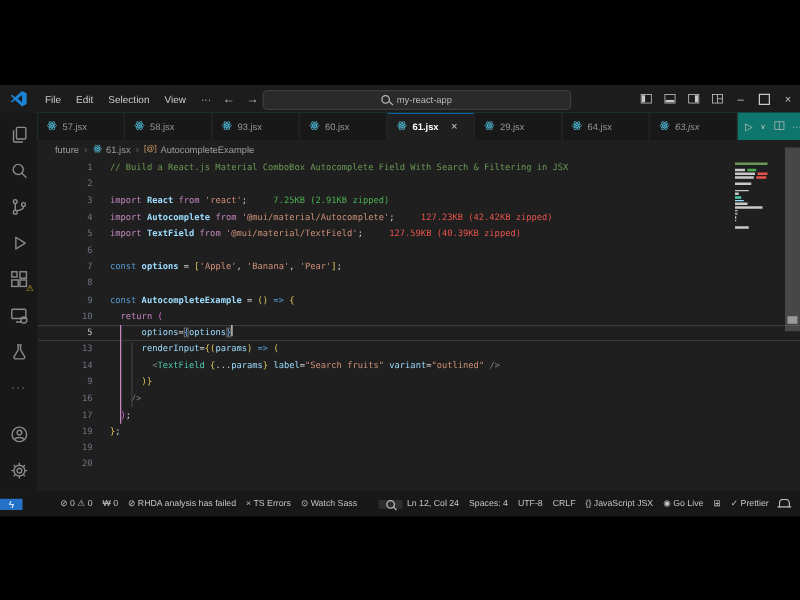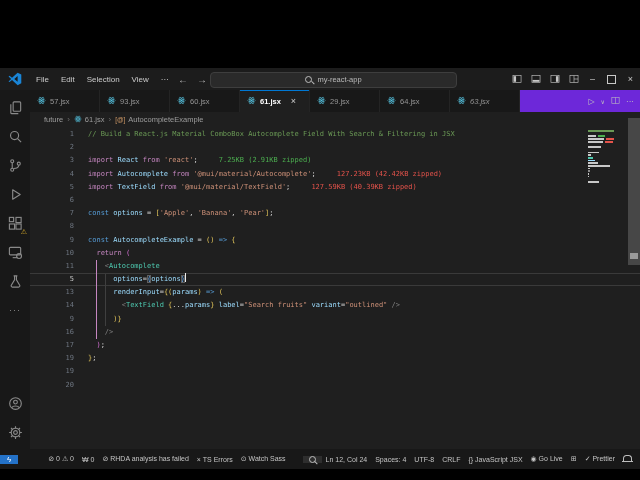--- a/index.html
+++ b/index.html
@@ -1,18 +1,18 @@
 <!DOCTYPE html>
 <html><head>
 <meta charset="utf-8">
 <style>
   html,body{margin:0;padding:0}
   body{width:640px;height:480px;background:#000;position:relative;overflow:hidden;
        font-family:"Liberation Sans",sans-serif;-webkit-font-smoothing:antialiased}
-  .window{position:absolute;left:0;top:68px;width:640px;height:401px;background:#1f1f1f;
+  .window{position:absolute;left:0;top:68px;width:640px;height:345px;background:#1f1f1f;
           display:flex;flex-direction:column}
   
   .titlebar{height:22px;background:#1c1c1c;position:relative;display:flex;align-items:center;flex:0 0 auto}
   .logo{margin-left:8px;display:flex;align-items:center}
   .menus{display:flex;margin-left:8px}
   .menu-item{color:#cbcbcb;font-size:8px;padding:2px 6px;border-radius:3px}
   .nav{position:absolute;left:178px;top:0;height:22px;display:flex;align-items:center;gap:9px;
        color:#bdbdbd;font-size:10px}
   .searchbox{position:absolute;left:210px;top:3.5px;width:245px;height:14px;background:#2a2a2a;
        border:1px solid #3e3e3e;border-radius:4px;display:flex;align-items:center;justify-content:center;
@@ -22,21 +22,21 @@
   .maxbox{width:7px;height:7px;border:1px solid #c8c8c8;display:inline-block}
   
   .main{flex:1;display:flex;min-height:0}
   .activitybar{width:30px;background:#181818;display:flex;flex-direction:column;align-items:center;
        padding:6px 0;gap:7px;flex:0 0 auto}
   .aicon{width:22px;height:22px;display:flex;align-items:center;justify-content:center;position:relative;color:#8a8a8a}
   .aicon svg{stroke:#8a8a8a;fill:none;stroke-width:1.2}
   .abadge{position:absolute;right:-1px;bottom:-1px;font-size:7px;color:#e2b32a;line-height:7px}
   .aspacer{margin-top:auto}
   .editorpane{flex:1;display:flex;flex-direction:column;position:relative;min-width:0}
-  .tabbar{height:22px;background:#6d28d9;display:flex;flex:0 0 auto}
+  .tabbar{height:22px;background:#0f766e;display:flex;flex:0 0 auto}
   .tab{min-width:70px;box-sizing:border-box;display:flex;align-items:center;gap:4px;padding:0 7px;
        background:#181818;border-right:1px solid #242424;color:#969696;font-size:7.5px}
   .tab.active{background:#1f1f1f;color:#fff;font-weight:bold;box-shadow:inset 0 1px 0 #0078d4}
   .tab.italic .tab-label{font-style:italic}
   .tab-close{margin-left:6px;color:#d0d0d0;font-size:9px;font-weight:normal}
   .tabactions{margin-left:auto;display:flex;align-items:center;gap:6px;color:#c0c0c0;
        font-size:8px;padding:0 6px}
   
   .breadcrumb{height:15px;display:flex;align-items:center;gap:4px;padding-left:14px;color:#9d9d9d;
        font-size:7.5px;background:#1f1f1f;flex:0 0 auto}
@@ -45,21 +45,21 @@
   .symicon{color:#d19a66;font-size:6.5px}
   
   .codearea{flex:1;position:relative;font-family:"DejaVu Sans Mono",monospace;font-size:7px;
        line-height:13.2px;padding-top:1px;overflow:hidden}
   .line{display:flex;height:13.2px;position:relative}
   .num{width:44px;flex:0 0 44px;text-align:right;color:#6e7681}
   .line.cur .num{color:#c6c6c6}
   .line.cur{box-shadow:inset 0 1px 0 #3a3a3a, inset 0 -1px 0 #3a3a3a}
   .ltext{padding-left:14px;white-space:pre;color:#d4d4d4}
   .c-cm{color:#6A9955}.c-kw{color:#C586C0}.c-kb{color:#569CD6}.c-id{color:#9CDCFE}
-  .c-idb{color:#9CDCFE;font-weight:normal}.c-ty{color:#4EC9B0}.c-st{color:#CE9178}
+  .c-idb{color:#9CDCFE;font-weight:bold}.c-ty{color:#4EC9B0}.c-st{color:#CE9178}
   .c-tx{color:#D4D4D4}.c-gd{color:#E2C55A}.c-pb{color:#D670D6}.c-bb{color:#6FB6FF}
   .c-gy{color:#808080}.c-ig{color:#4CAF50}.c-ir{color:#E5534B}
   .mbox{outline:1px solid #5f5f5f;outline-offset:-1px}
   .caret{display:inline-block;width:1px;height:9px;background:#ededed;vertical-align:-1px}
   .guide{position:absolute;width:1px;background:#C586C0}
   .guide.dim{background:#3f3f3f}
   .g1{left:66px;top:133px;height:79px}
   .g2{left:75px;top:147px;height:52px}
   .mm{position:absolute;left:558px;top:3px;width:30px}
   .mm-line{height:1.8px;margin-bottom:0.9px;display:flex;gap:2px}
@@ -225,20 +225,31 @@
             </div>
             <div class="tab">
               <span class="tab-icon"><svg width="9" height="9" viewBox="0 0 16 16">
                   <g stroke="#53C1DE" stroke-width="1" fill="none">
                     <ellipse cx="8" cy="8" rx="6.5" ry="2.5"></ellipse>
                     <ellipse cx="8" cy="8" rx="6.5" ry="2.5" transform="rotate(60 8 8)"></ellipse>
                     <ellipse cx="8" cy="8" rx="6.5" ry="2.5" transform="rotate(120 8 8)"></ellipse>
                   </g>
                   <circle cx="8" cy="8" r="1.3" fill="#53C1DE"></circle>
                 </svg></span>
+              <span class="tab-label">58.jsx</span>
+            </div>
+            <div class="tab">
+              <span class="tab-icon"><svg width="9" height="9" viewBox="0 0 16 16">
+                  <g stroke="#53C1DE" stroke-width="1" fill="none">
+                    <ellipse cx="8" cy="8" rx="6.5" ry="2.5"></ellipse>
+                    <ellipse cx="8" cy="8" rx="6.5" ry="2.5" transform="rotate(60 8 8)"></ellipse>
+                    <ellipse cx="8" cy="8" rx="6.5" ry="2.5" transform="rotate(120 8 8)"></ellipse>
+                  </g>
+                  <circle cx="8" cy="8" r="1.3" fill="#53C1DE"></circle>
+                </svg></span>
               <span class="tab-label">93.jsx</span>
             </div>
             <div class="tab">
               <span class="tab-icon"><svg width="9" height="9" viewBox="0 0 16 16">
                   <g stroke="#53C1DE" stroke-width="1" fill="none">
                     <ellipse cx="8" cy="8" rx="6.5" ry="2.5"></ellipse>
                     <ellipse cx="8" cy="8" rx="6.5" ry="2.5" transform="rotate(60 8 8)"></ellipse>
                     <ellipse cx="8" cy="8" rx="6.5" ry="2.5" transform="rotate(120 8 8)"></ellipse>
                   </g>
                   <circle cx="8" cy="8" r="1.3" fill="#53C1DE"></circle>
@@ -362,24 +373,20 @@
               <span class="ltext"></span>
             </div>
             <div class="line">
               <span class="num">9</span>
               <span class="ltext"><span class="c-kb">const </span><span class="c-idb">AutocompleteExample</span><span class="c-tx"> = </span><span class="c-gd">()</span><span class="c-tx"> </span><span class="c-kb">=&gt;</span><span class="c-tx"> </span><span class="c-gd">{</span></span>
             </div>
             <div class="line">
               <span class="num">10</span>
               <span class="ltext"><span class="c-tx">  </span><span class="c-kw">return</span><span class="c-tx"> </span><span class="c-pb">(</span></span>
             </div>
-            <div class="line">
-              <span class="num">11</span>
-              <span class="ltext"><span class="c-tx">    </span><span class="c-gy">&lt;</span><span class="c-ty">Autocomplete</span></span>
-            </div>
             <div class="line cur">
               <span class="num">5</span>
               <span class="ltext"><span class="c-tx">      </span><span class="c-id">options</span><span class="c-tx">=</span><span class="c-bb mbox">{</span><span class="c-id">options</span><span class="c-bb mbox">}</span><span class="caret"></span></span>
             </div>
             <div class="line">
               <span class="num">13</span>
               <span class="ltext"><span class="c-tx">      </span><span class="c-id">renderInput</span><span class="c-tx">=</span><span class="c-gd">{(</span><span class="c-id">params</span><span class="c-gd">)</span><span class="c-tx"> </span><span class="c-kb">=&gt;</span><span class="c-tx"> </span><span class="c-gd">(</span></span>
             </div>
             <div class="line">
               <span class="num">14</span>

